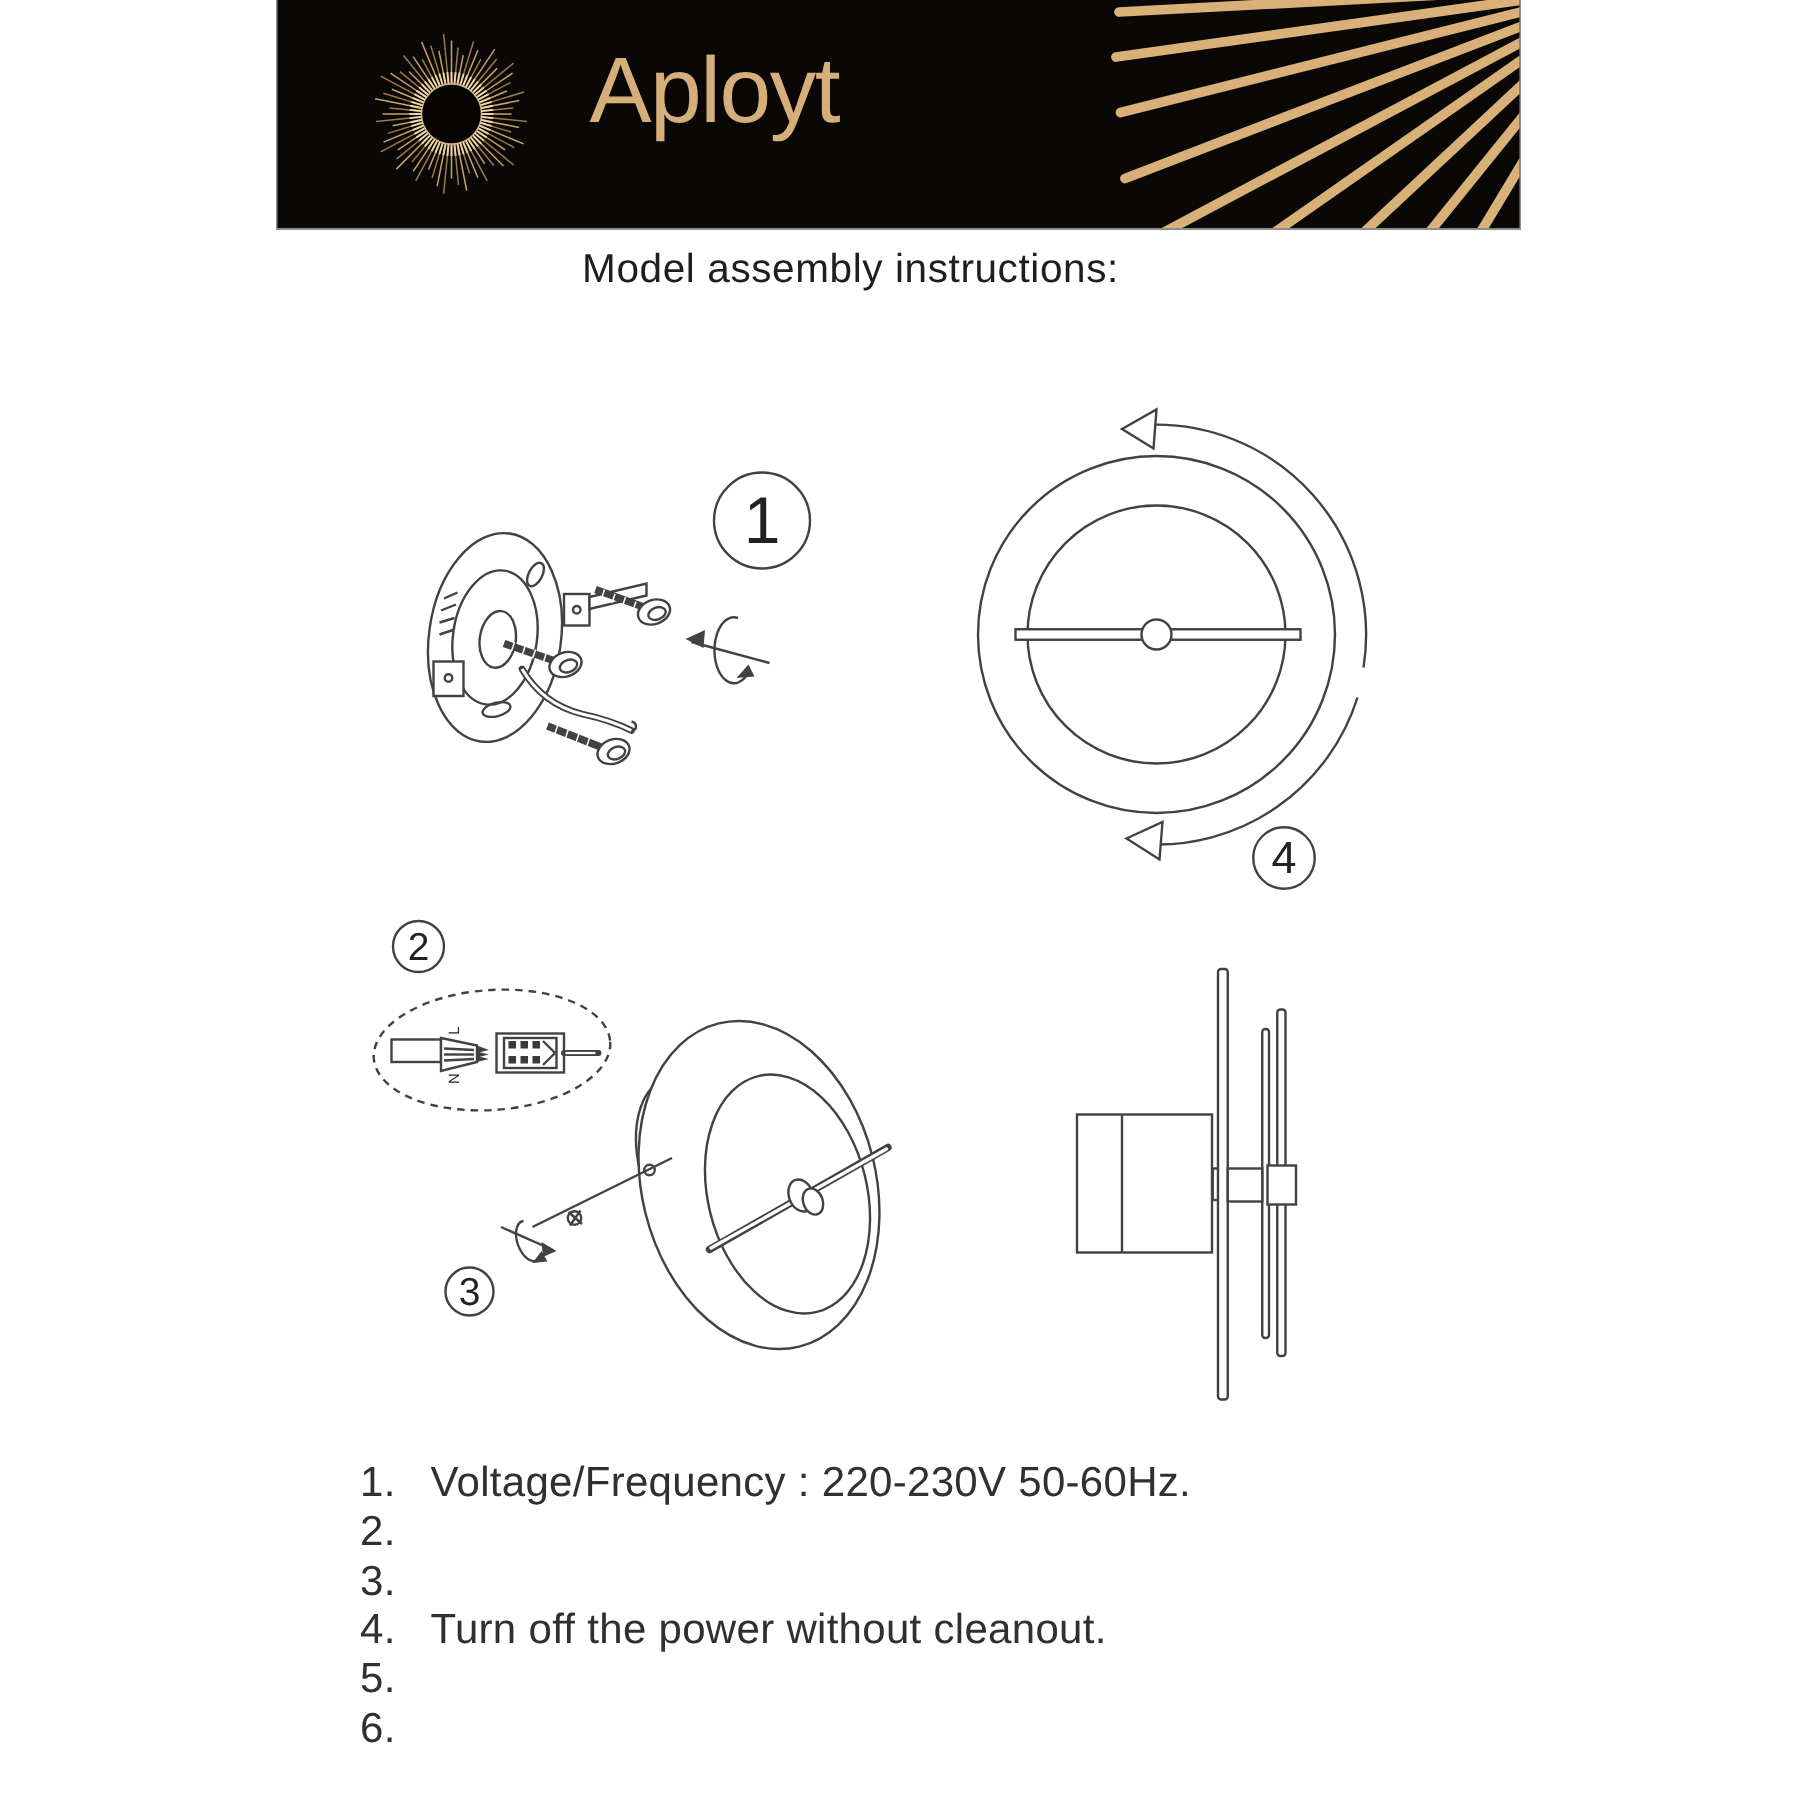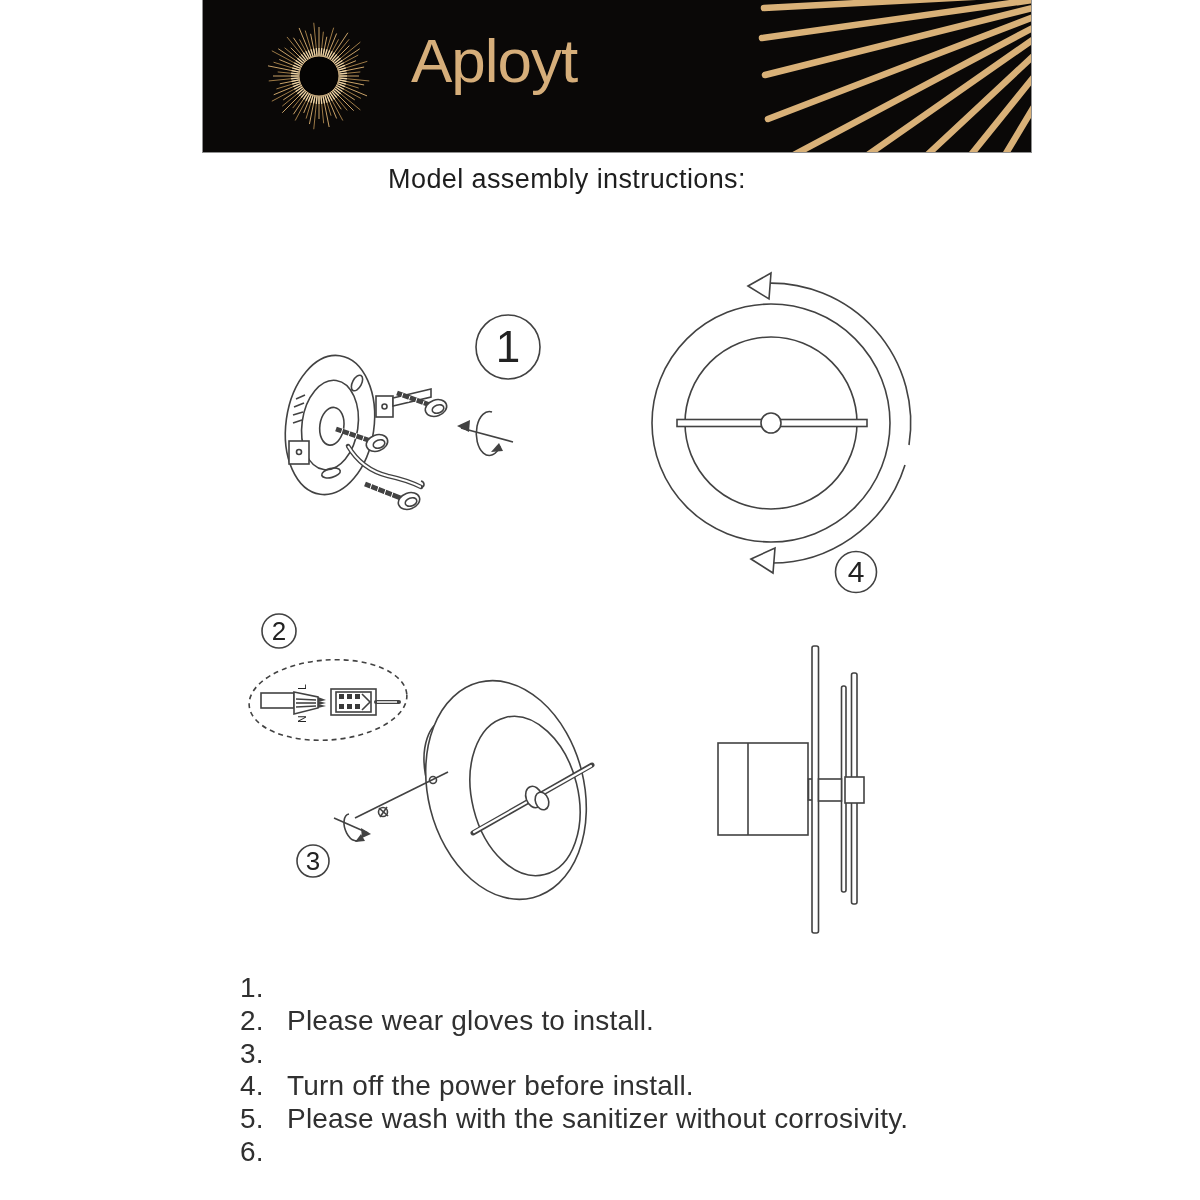--- a/index.html
+++ b/index.html
@@ -4,21 +4,21 @@
 <style>
   html,body{margin:0;padding:0;}
   body{
     width:1200px;height:1200px;position:relative;background:#ffffff;
     font-family:"Liberation Sans", sans-serif;color:#2b2b2b;overflow:hidden;
   }
   
   .banner{
     position:absolute;left:184px;top:0;width:830px;height:153px;
     background:#0a0807;border:1px solid #8f8f8f;border-top:none;
-    box-sizing:border-box;overflow:hidden;margin-left:18px;
+    box-sizing:border-box;overflow:hidden;
   }
   .banner svg{position:absolute;left:0;top:0;}
   .brand-text{
     position:absolute;left:208px;top:30px;
     font-size:62px;letter-spacing:-1px;font-weight:400;
     color:#d6ae7a;line-height:1;
   }
   
   .title-block{
     position:absolute;left:0;top:162px;width:1134px;text-align:center;
@@ -364,32 +364,31 @@
     <rect class="fw" x="841.5" y="686" width="4.5" height="206" rx="2"></rect>
     <rect class="fw" x="851.5" y="673" width="5.5" height="231" rx="2"></rect>
     <rect class="fw" x="818.5" y="779" width="23" height="22"></rect>
     <rect class="fw" x="845" y="777" width="19" height="26" stroke-width="2"></rect>
   </g>
 </svg>
 
 <div class="inst">
   <div class="inst-row">
     <span class="inst-num">1.</span>
+    <span>Voltage/Frequency : 220-230V 50-60Hz.</span>
   </div>
   <div class="inst-row">
     <span class="inst-num">2.</span>
-    <span>Please wear gloves to install.</span>
   </div>
   <div class="inst-row">
     <span class="inst-num">3.</span>
   </div>
   <div class="inst-row">
     <span class="inst-num">4.</span>
-    <span>Turn off the power before install.</span>
+    <span>Turn off the power without cleanout.</span>
   </div>
   <div class="inst-row">
     <span class="inst-num">5.</span>
-    <span>Please wash with the sanitizer without corrosivity.</span>
   </div>
   <div class="inst-row">
     <span class="inst-num">6.</span>
   </div>
 </div>
 
 </body></html>

